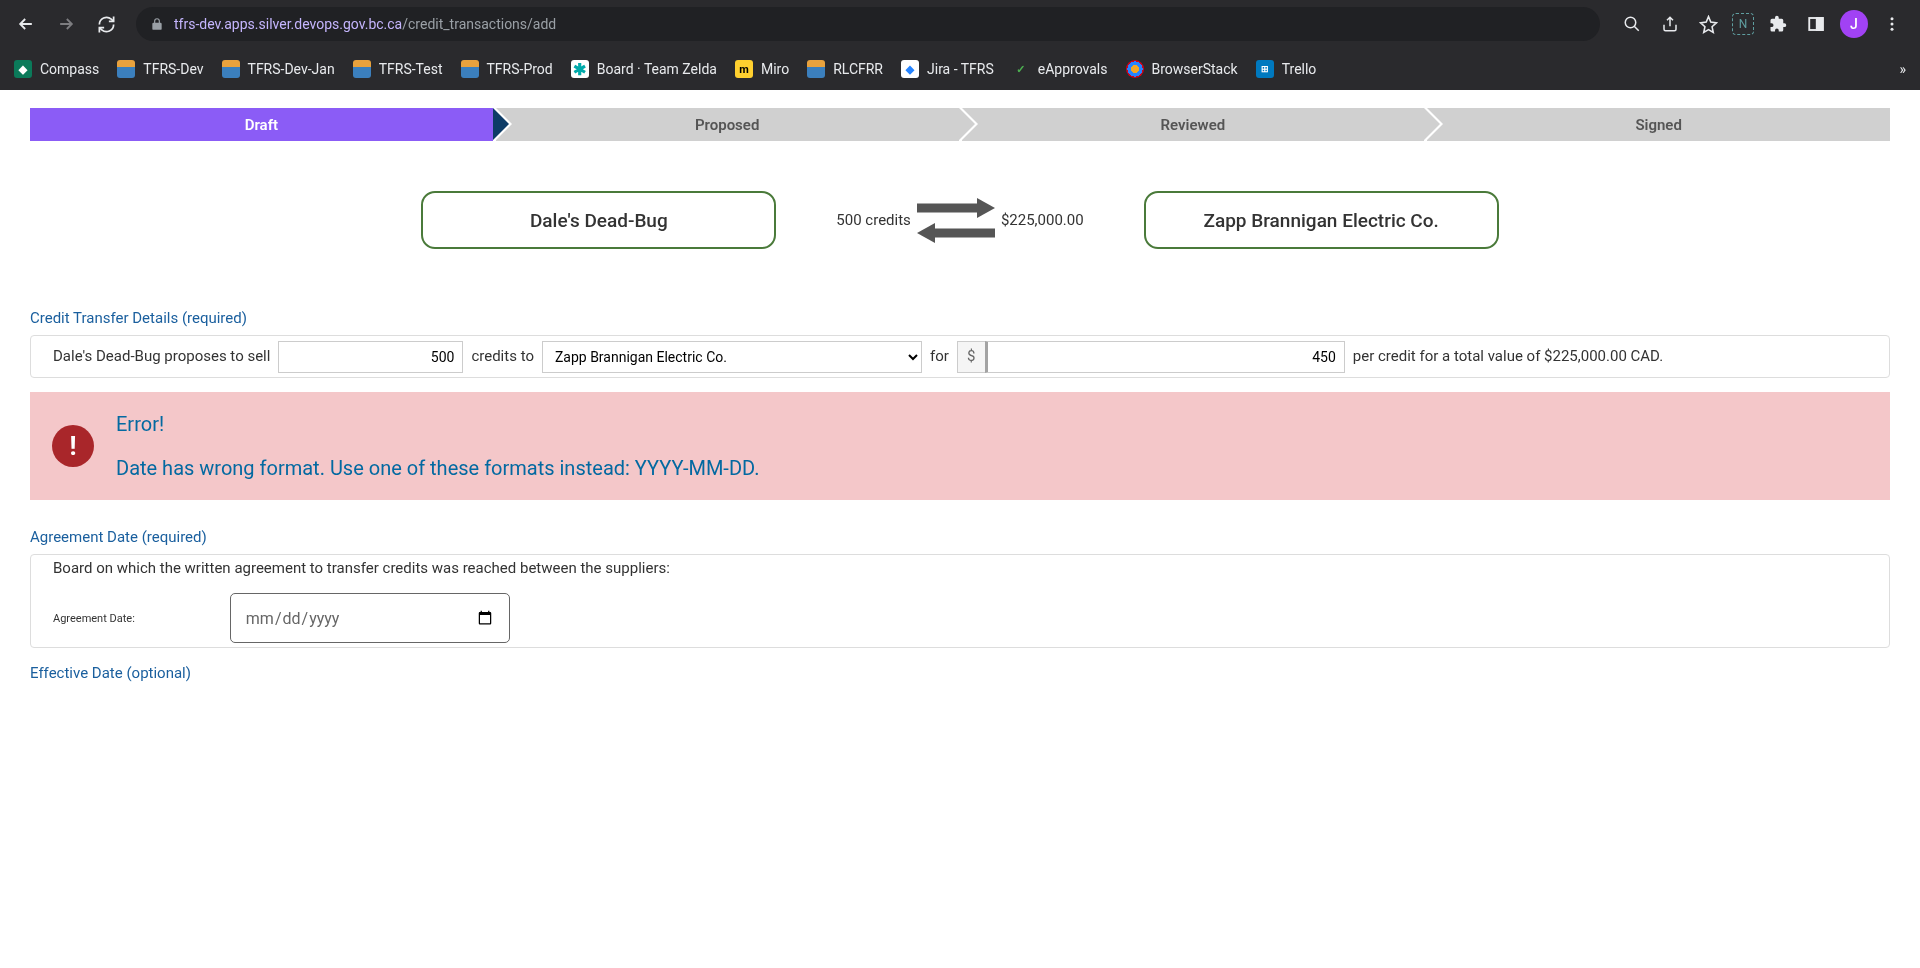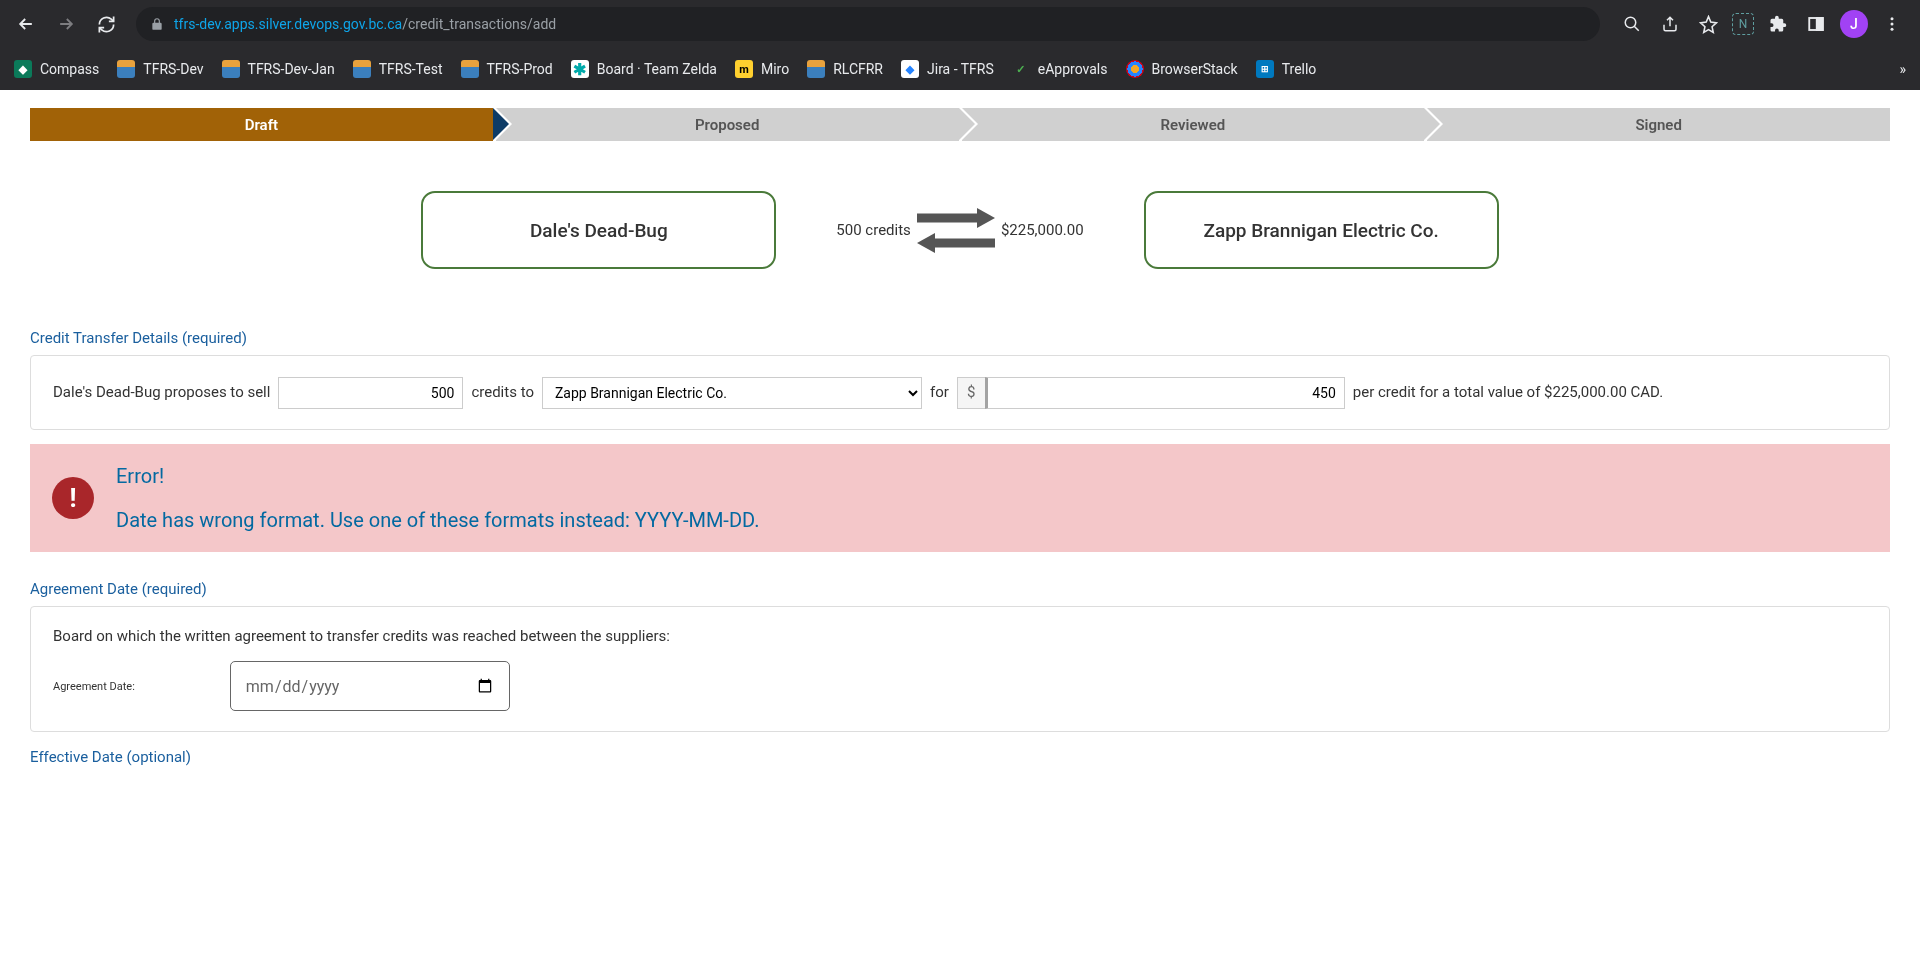--- a/index.html
+++ b/index.html
@@ -2,21 +2,21 @@
 <html><head>
 <meta charset="utf-8">
 <style>
 *{box-sizing:border-box;margin:0;padding:0;font-family:-apple-system,BlinkMacSystemFont,"Segoe UI",Roboto,Arial,sans-serif}
 body{background:#fff;overflow:hidden}
 .browser-chrome{background:#2a2a2d;color:#e8eaed}
 .toolbar{display:flex;align-items:center;height:48px;padding:0 8px;gap:4px}
 .nav-btn{width:36px;height:36px;display:flex;align-items:center;justify-content:center;border-radius:50%;cursor:pointer;color:#e8eaed}
 .nav-btn.disabled{color:#7d7d80}
 .addr-bar{flex:1;display:flex;align-items:center;background:#202124;border-radius:20px;height:34px;padding:0 14px;margin:0 8px;color:#9aa0a6;font-size:14px;gap:10px}
-.addr-domain{color:#0ea5e9}
+.addr-domain{color:#c4b5fd}
 .addr-path{color:#9aa0a6}
 .right-icons{display:flex;align-items:center;gap:10px;padding:0 6px}
 .icon-btn{width:28px;height:28px;display:flex;align-items:center;justify-content:center;color:#e8eaed;cursor:pointer}
 .avatar{width:28px;height:28px;border-radius:50%;background:#a142f4;color:#fff;display:flex;align-items:center;justify-content:center;font-size:14px;font-weight:500}
 .bookmarks{display:flex;align-items:center;height:42px;padding:0 14px;gap:18px;font-size:14px;color:#e8eaed}
 .bm{display:flex;align-items:center;gap:8px;cursor:pointer;white-space:nowrap}
 .bm-icon{width:18px;height:18px;border-radius:3px;display:flex;align-items:center;justify-content:center;font-size:11px;font-weight:bold}
 .bm-icon.compass{background:#0b7a5a;color:#fff}
 .bm-icon.bc{background:linear-gradient(180deg,#e8a23d 0,#e8a23d 40%,#3b7fbd 40%,#3b7fbd 100%);color:#fff}
 .bm-icon.asterisk{background:#fff;color:#0aa;font-size:16px}
@@ -27,34 +27,34 @@
 .bm-icon.trello{background:#0079bf;color:#fff;font-size:9px}
 .bm-overflow{margin-left:auto;color:#e8eaed}
 .page-wrap{height:calc(100vh - 90px);overflow-y:scroll;background:#fff}
 .page-wrap::-webkit-scrollbar{width:17px}
 .page-wrap::-webkit-scrollbar-track{background:#f1f1f1}
 .page-wrap::-webkit-scrollbar-thumb{background:#c1c1c1}
 .page-wrap::-webkit-scrollbar-button{background:#f1f1f1;height:17px;display:block}
 .content{padding:18px 30px}
 .stepper{display:flex;height:33px;margin-bottom:50px}
 .step{flex:1;position:relative;display:flex;align-items:center;justify-content:center;font-size:15px;font-weight:600}
-.step.active{background:#a16207;color:#fff}
+.step.active{background:#8b5cf6;color:#fff}
 .step.inactive{background:#d0d0d0;color:#555;margin-left:3px}
 .step::after{content:"";position:absolute;right:-16px;top:0;width:0;height:0;border-top:16.5px solid transparent;border-bottom:16.5px solid transparent;z-index:2}
 .step.active::after{border-left:16px solid #0d3b66}
 .step.inactive::after{border-left:16px solid #d0d0d0}
 .step.inactive::before{content:"";position:absolute;left:0;top:0;width:0;height:0;border-top:16.5px solid transparent;border-bottom:16.5px solid transparent;border-left:16px solid #fff;z-index:1}
 .step:last-child::after{display:none}
 .transfer-viz{display:flex;align-items:center;justify-content:center;gap:60px;margin:40px 0 60px}
-.org-box{border:2px solid #4a7a3a;border-radius:14px;width:355px;height:78px;display:flex;align-items:center;justify-content:center;font-size:19px;color:#333;font-weight:500}
+.org-box{border:2px solid #4a7a3a;border-radius:14px;width:355px;height:58px;display:flex;align-items:center;justify-content:center;font-size:19px;color:#333;font-weight:500}
 .arrows-col{display:flex;flex-direction:row;align-items:center;gap:4px}
 .arrows-svg{display:flex;flex-direction:column;gap:3px}
 .viz-label{font-size:15px;color:#333}
 .section-label{color:#1a5f9e;font-size:15px;margin-bottom:8px}
-.panel{border:1px solid #ddd;border-radius:4px;padding:20px 22px;margin-bottom:14px}
+.panel{border:1px solid #ddd;border-radius:4px;padding:4px 22px;margin-bottom:14px}
 .details-row{display:flex;align-items:center;flex-wrap:wrap;gap:8px;font-size:15px;color:#333;line-height:2.2}
 .inp{border:1px solid #ccc;height:32px;padding:0 8px;font-size:14px;text-align:right}
 .inp.qty{width:185px}
 .sel{border:1px solid #ccc;height:32px;padding:0 8px;font-size:14px;width:380px;background:#fff}
 .currency-wrap{display:flex;align-items:center}
 .currency-prefix{border:1px solid #ccc;border-right:none;height:32px;width:28px;display:flex;align-items:center;justify-content:center;background:#f5f5f5;color:#666}
 .inp.price{width:360px;border-left:3px solid #a3a3a3}
 .error-box{background:#f4c7c9;padding:20px 22px;margin:10px 0 28px;display:flex;gap:22px;align-items:center}
 .error-icon{width:42px;height:42px;border-radius:50%;background:#a9262a;color:#fff;display:flex;align-items:center;justify-content:center;font-size:26px;font-weight:bold;flex-shrink:0}
 .error-text{color:#0369a1;font-size:20px}

